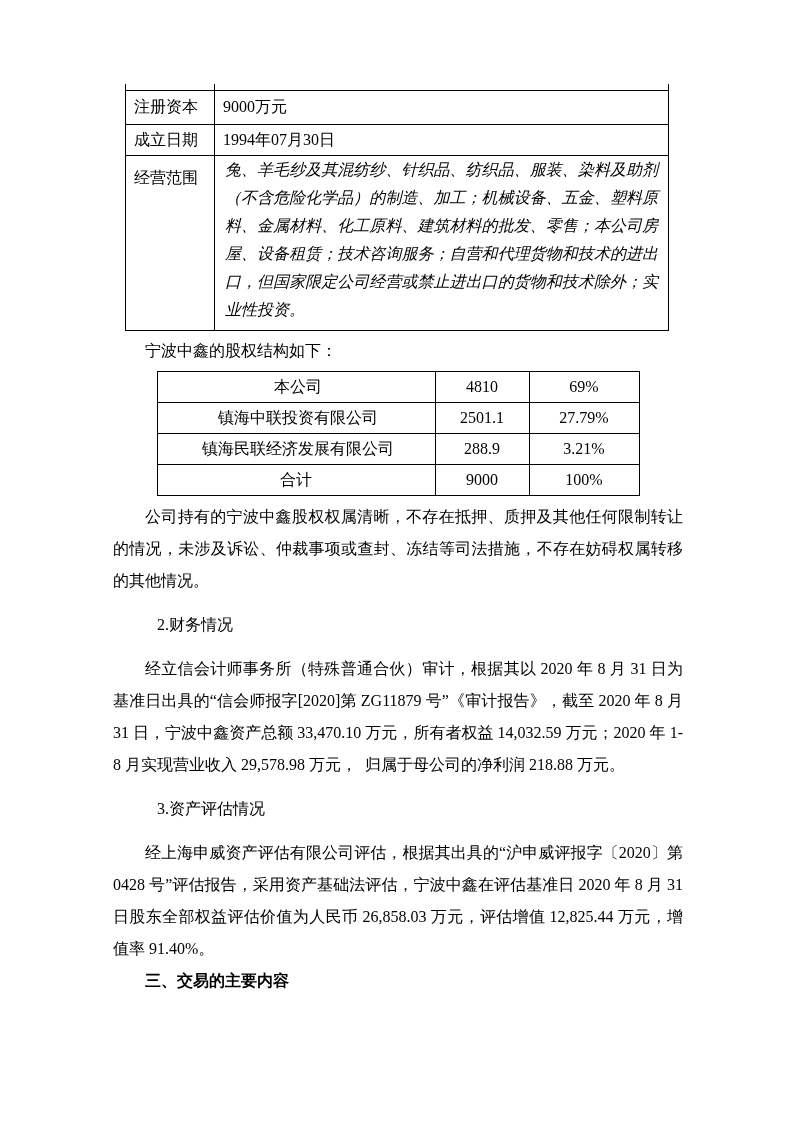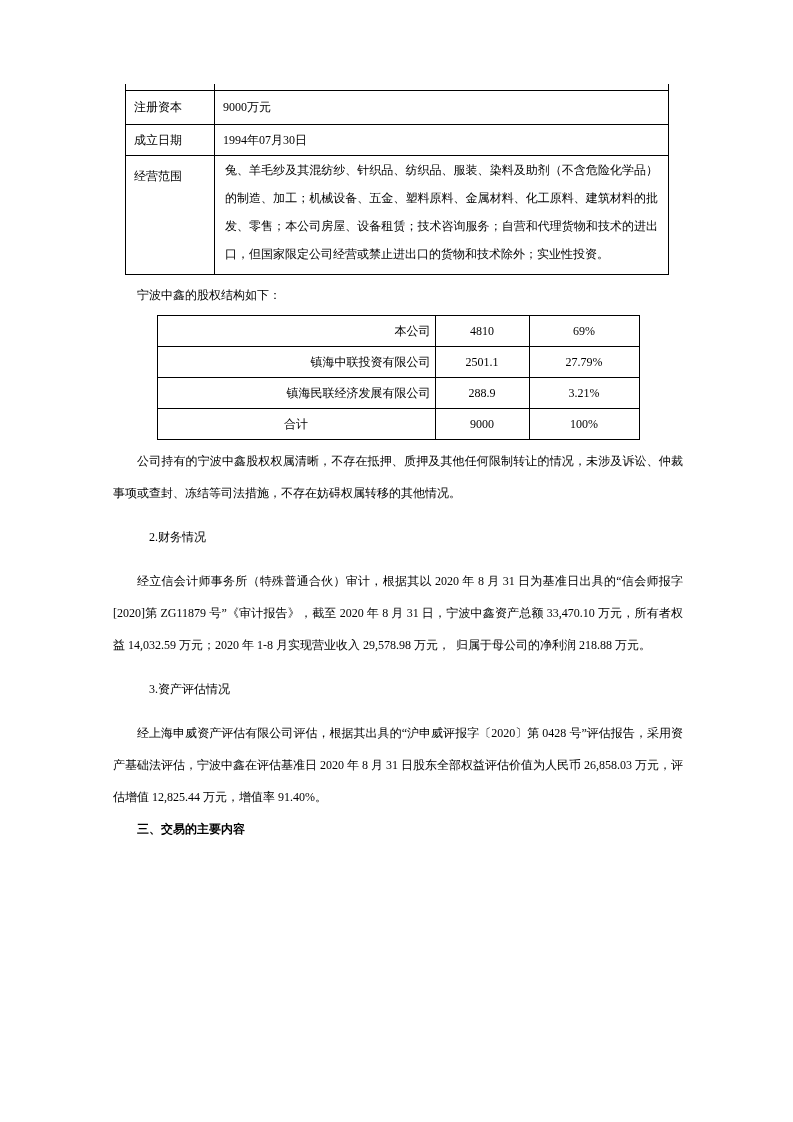--- a/index.html
+++ b/index.html
@@ -3,21 +3,21 @@
 <meta charset="utf-8">
 <style>
   html, body { margin: 0; padding: 0; background: #ffffff; }
   .page {
     position: relative;
     width: 793px;
     height: 1122px;
     background: #ffffff;
     color: #000000;
     font-family: "Liberation Serif", "DejaVu Serif", serif;
-    font-size: 12px;
+    font-size: 16px;
     overflow: hidden;
   }
   .content {
     position: absolute;
     left: 113px;
     top: 84px;
     width: 570px;
   }
 
   
@@ -40,20 +40,21 @@
   table.info td.lbl { white-space: nowrap; }
   table.info tr.r1 td { height: 33px; }
   table.info tr.r2 td { height: 30px; }
   table.info tr.r3 td { height: 30px; }
   table.info tr.r4 td.lbl { vertical-align: top; padding-top: 12px; }
   table.info td.scope {
     line-height: 28px;
     padding: 0 10px 6px 10px;
     text-align: justify;
     text-align-last: left;
+    font-style: italic;
   }
 
   
   .intro {
     margin: 4px 0 4px 0;
     line-height: 32px;
     text-indent: 2em;
   }
 
   
@@ -65,21 +66,21 @@
     text-align: center;
   }
   table.equity th, table.equity td {
     border: 1px solid #000;
     font-weight: normal;
     vertical-align: middle;
     padding: 0 4px;
   }
   table.equity th { height: 46px; line-height: 22px; }
   table.equity td { height: 30px; }
-  table.equity td.name { text-align: right; padding-left: 8px; }
+  table.equity td.name { text-align: center; padding-left: 8px; }
   table.equity td.total-name { text-align: center; }
 
   
   .para {
     margin: 0;
     line-height: 32px;
     text-indent: 2em;
     text-align: justify;
     text-align-last: left;
   }

